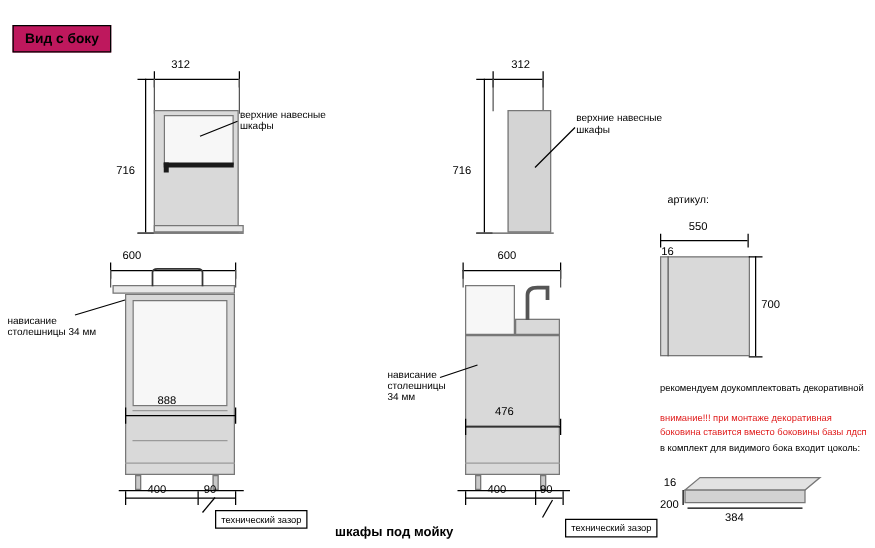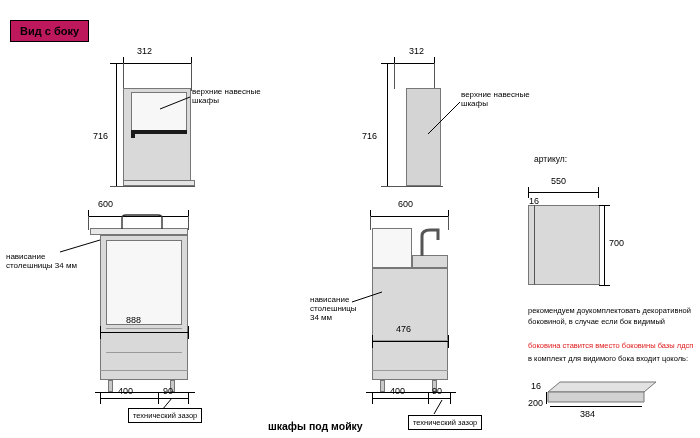--- a/index.html
+++ b/index.html
@@ -24,21 +24,21 @@
   .gray-fill{background:#d9d9d9;}
   .gray-fill2{background:#d4d4d4;}
   .white-fill{background:#f7f7f7;}
   .dark{background:#1a1a1a;}
   .hline{background:#000;height:1px;}
   .vline{background:#000;width:1px;}
   .hline-g{background:#555;height:1px;}
   .vline-g{background:#555;width:1px;}
   .divider{background:#9a9a9a;}
   .redtxt{color:#e01b1b;}
-  .framebox{border:1px solid #000;background:#fff;font-size:7.5px;padding:2px 4px;}
+  .framebox{border:1px solid #000;background:#fff;font-size:7.5px;padding:2px 4px;margin-left:44px;}
   .note{font-size:7.5px;line-height:1.35;}
   svg{display:block;overflow:visible;}
 </style>
 </head>
 <body>
 
 <div class="root">
 
   <div class="abs title-box" style="left:10px;top:20px;">Вид с боку</div>
 
@@ -199,21 +199,21 @@
 
   <div class="abs box gray-fill" style="left:528px;top:205px;width:72px;height:80px;"></div>
   <div class="abs vline-g" style="left:534px;top:205px;height:80px;"></div>
 
   <div class="abs dim" style="left:609px;top:238px;">700</div>
   <div class="abs vline" style="left:604px;top:205px;height:80px;"></div>
   <div class="abs hline" style="left:599px;top:205px;width:11px;"></div>
   <div class="abs hline" style="left:599px;top:285px;width:11px;"></div>
 
   <div class="abs note" style="left:528px;top:306px;width:172px;">рекомендуем доукомплектовать декоративной</div>
-  <div class="abs note" style="left:528px;top:317px;width:172px;">боковиной, в случае если бок видимый</div>
+  <div class="abs note redtxt" style="left:528px;top:330px;width:172px;">внимание!!! при монтаже декоративная</div>
   <div class="abs note redtxt" style="left:528px;top:341px;width:176px;">боковина ставится вместо боковины базы лдсп</div>
   <div class="abs note" style="left:528px;top:354px;width:176px;">в комплект для видимого бока входит цоколь:</div>
 
   <div class="abs dim" style="left:531px;top:381px;">16</div>
   <div class="abs dim" style="left:528px;top:398px;">200</div>
   <div class="abs dim" style="left:580px;top:409px;">384</div>
 
   <svg class="abs" style="left:548px;top:378px;width:110px;height:30px;">
     <polygon points="0,14 12,4 108,4 96,14" fill="#e2e2e2" stroke="#777" stroke-width="1"></polygon>
     <polygon points="0,14 96,14 96,24 0,24" fill="#d2d2d2" stroke="#777" stroke-width="1"></polygon>

